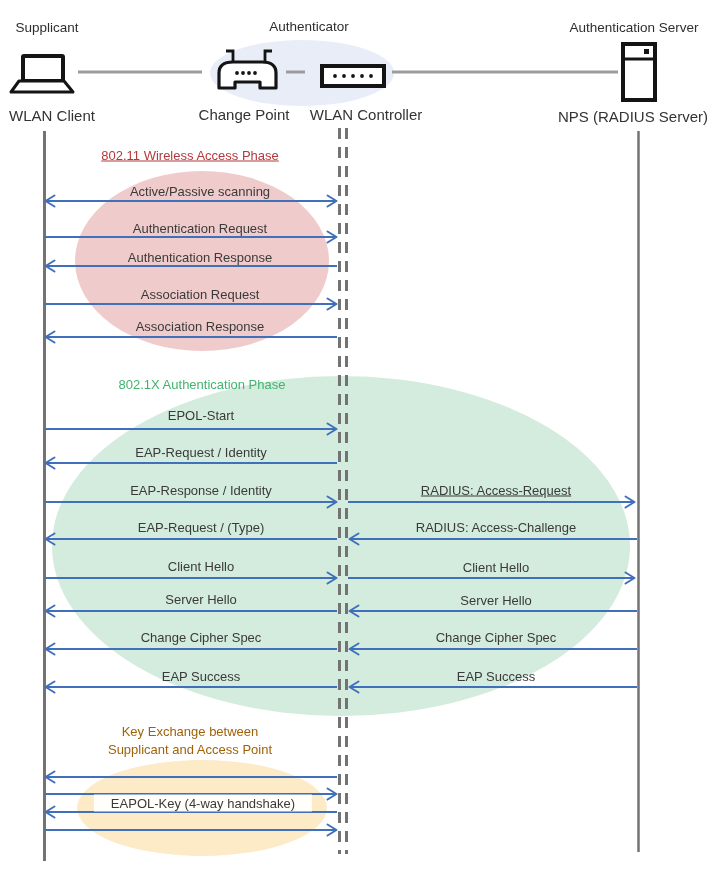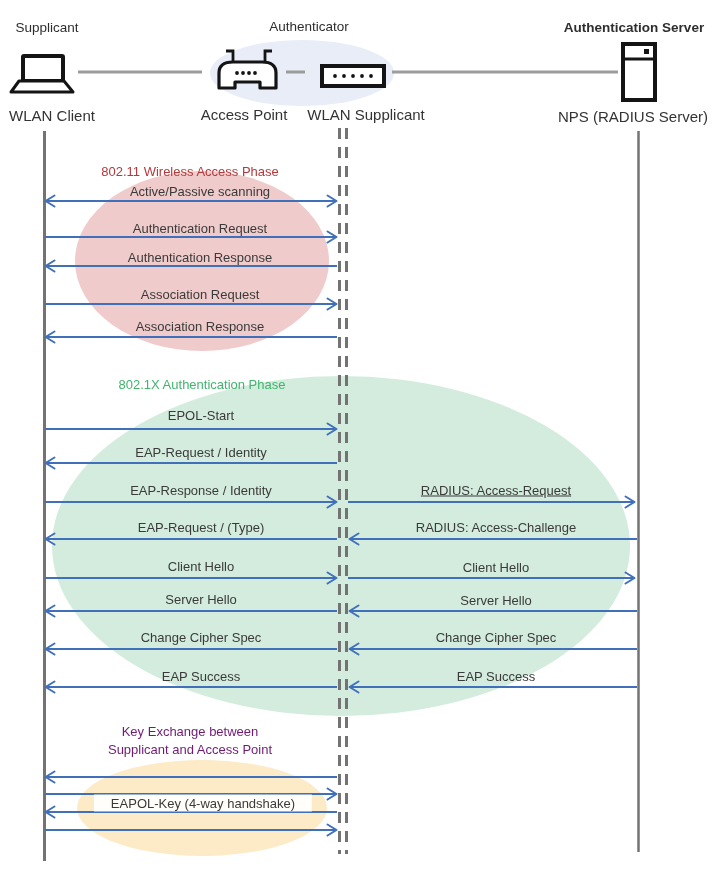--- a/index.html
+++ b/index.html
@@ -10,21 +10,21 @@
   .layer{position:absolute;left:0;top:0;width:713px;height:875px;}
   .txt{
     position:absolute;transform:translate(-50%,-50%);white-space:nowrap;
     font-size:13px;color:#3a3a3a;line-height:1;
   }
   .role{font-size:13.5px;color:#2e2e2e;}
   .node-label{font-size:15px;color:#333333;}
   .phase-title{font-weight:400;}
   .t-red{color:#b4393c;}
   .t-green{color:#41b46e;}
-  .t-orange{color:#701a75;}
+  .t-orange{color:#a16207;}
   .msg{color:#3a3a3a;}
   .ke-label{background:rgba(255,255,255,0.92);padding:2px 17px;}
 </style>
 </head>
 <body>
 
 <div class="stage">
 
   <svg class="layer" viewBox="0 0 713 875">
     <defs>
@@ -108,28 +108,28 @@
 
       <line x1="337" y1="777" x2="46" y2="777" marker-end="url(#mh)"></line>
       <line x1="45" y1="794" x2="336" y2="794" marker-end="url(#mh)"></line>
       <line x1="337" y1="812" x2="46" y2="812" marker-end="url(#mh)"></line>
       <line x1="45" y1="830" x2="336" y2="830" marker-end="url(#mh)"></line>
     </g>
   </svg>
 
   <span class="txt role" style="left:47px;top:28px;">Supplicant</span>
   <span class="txt role" style="left:309px;top:27px;">Authenticator</span>
-  <span class="txt role" style="left:634px;top:28px;font-weight:bold;">Authentication Server</span>
+  <span class="txt role" style="left:634px;top:28px;">Authentication Server</span>
 
   <span class="txt node-label" style="left:52px;top:115px;">WLAN Client</span>
-  <span class="txt node-label" style="left:244px;top:114px;">Access Point</span>
-  <span class="txt node-label" style="left:366px;top:114px;">WLAN Supplicant</span>
+  <span class="txt node-label" style="left:244px;top:114px;">Change Point</span>
+  <span class="txt node-label" style="left:366px;top:114px;">WLAN Controller</span>
   <span class="txt node-label" style="left:633px;top:116px;">NPS (RADIUS Server)</span>
 
-  <span class="txt phase-title t-red" style="left:190px;top:171px;">802.11 Wireless Access Phase</span>
+  <span class="txt phase-title t-red" style="left:190px;top:155px;text-decoration:underline;">802.11 Wireless Access Phase</span>
   <span class="txt msg" style="left:200px;top:191px;">Active/Passive scanning</span>
   <span class="txt msg" style="left:200px;top:228px;">Authentication Request</span>
   <span class="txt msg" style="left:200px;top:257px;">Authentication Response</span>
   <span class="txt msg" style="left:200px;top:294px;">Association Request</span>
   <span class="txt msg" style="left:200px;top:326px;">Association Response</span>
 
   <span class="txt phase-title t-green" style="left:202px;top:384px;text-align:center;">802.1X Authentication Phase</span>
   <span class="txt msg" style="left:201px;top:415px;">EPOL-Start</span>
   <span class="txt msg" style="left:201px;top:452px;">EAP-Request / Identity</span>
   <span class="txt msg" style="left:201px;top:490px;">EAP-Response / Identity</span>

